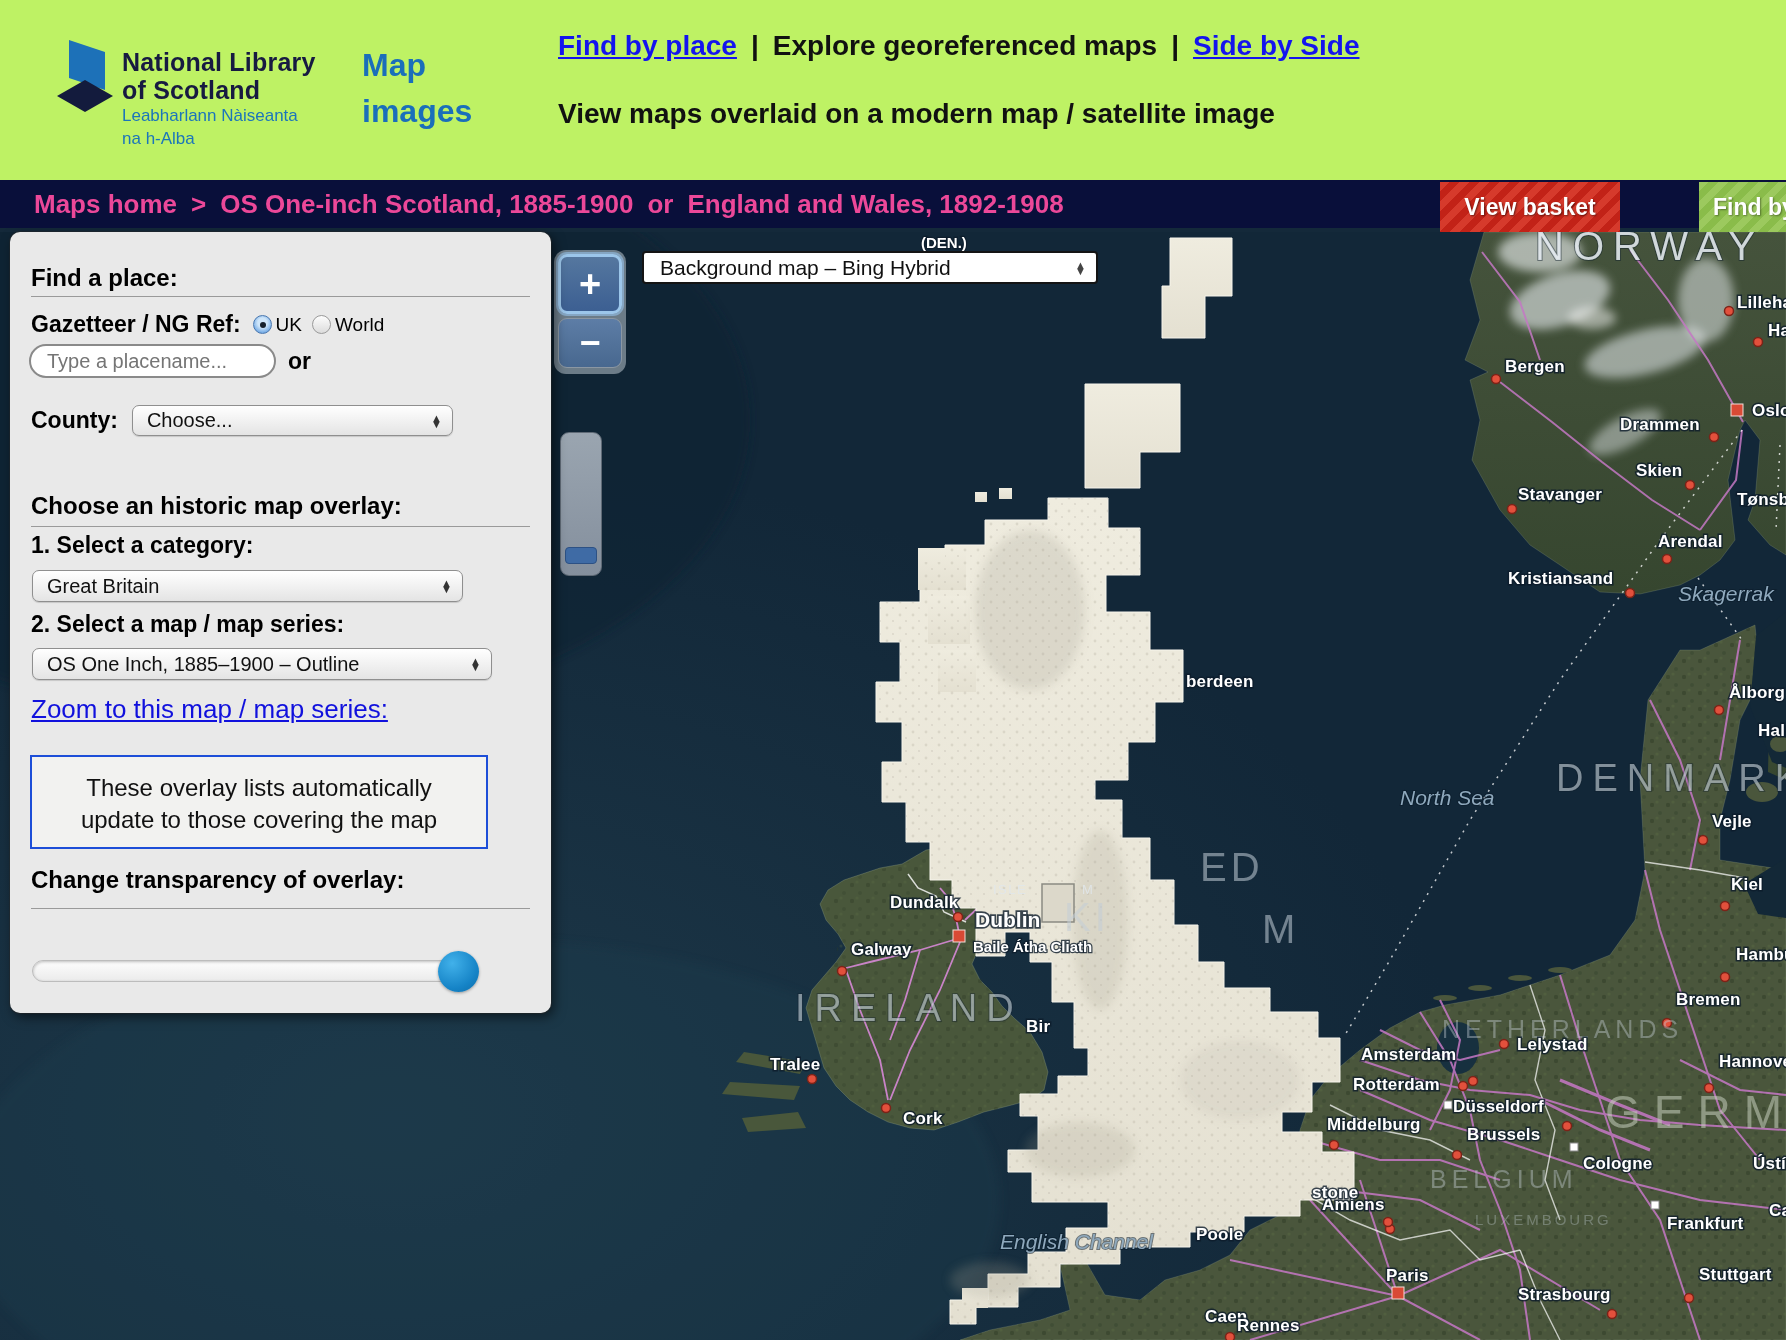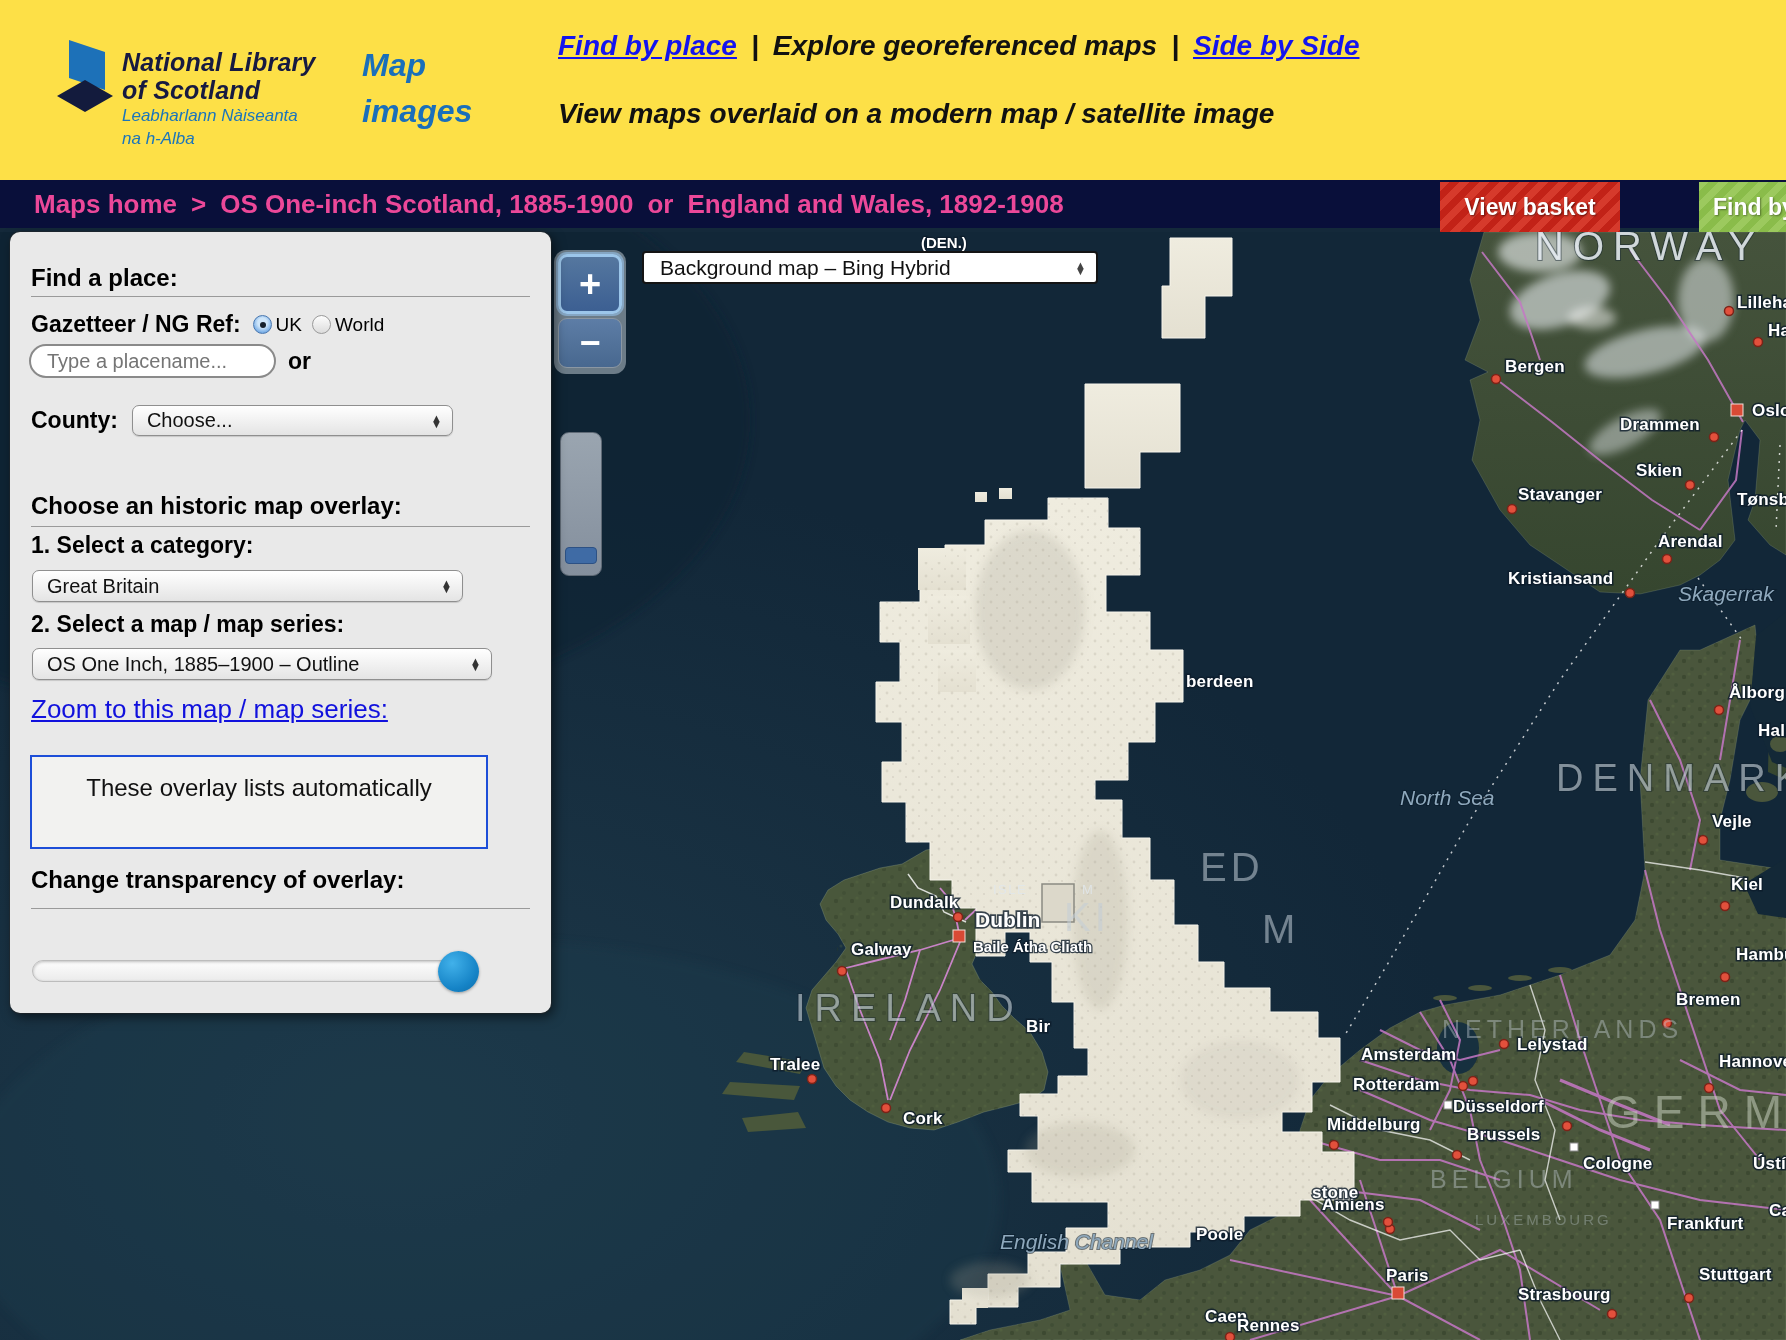--- a/index.html
+++ b/index.html
@@ -1,21 +1,21 @@
 <!DOCTYPE html>
 <html><head>
 <meta charset="utf-8">
 <style>
   * { margin:0; padding:0; box-sizing:border-box; }
   html,body { width:1786px; height:1340px; overflow:hidden; background:#fff;
               font-family:"Liberation Sans", sans-serif; }
   .abs { position:absolute; }
 
   
-  #header { position:absolute; left:0; top:0; width:1786px; height:180px; background:#fde047; z-index:30;font-style:italic; }
+  #header { position:absolute; left:0; top:0; width:1786px; height:180px; background:#bef264; z-index:30; }
   #logo-mark { position:absolute; left:55px; top:38px; }
   #logo-text { position:absolute; left:122px; top:48px; }
   .logo-line { font-weight:bold; font-size:25px; color:#171a41; line-height:28px; letter-spacing:.2px; }
   .logo-gaelic { font-size:17px; color:#1b75bb; line-height:23px; }
   .logo-gaelic:first-of-type { margin-top:6px; }
   #site-title { position:absolute; left:362px; top:42px; font-weight:bold; font-size:32px; color:#1a6fba; line-height:46px; }
   #top-nav { position:absolute; left:558px; top:30px; font-size:28px; font-weight:bold; color:#111; white-space:nowrap; }
   #top-nav a { text-decoration:underline; color:#1414ee; cursor:pointer; }
   .nav-sep { margin:0 14px; font-weight:bold; color:#111; }
   #subtitle { position:absolute; left:558px; top:98px; font-size:28px; font-weight:bold; color:#111; }
@@ -448,20 +448,21 @@
     <div class="p-label abs" style="left:21px; top:379px">2. Select a map / map series:</div>
     <div id="sel-series" class="mselect">
       <span>OS One Inch, 1885–1900 – Outline</span>
       <span class="sel-arrows">▲<br>▼</span>
     </div>
 
     <a id="zoom-link">Zoom to this map / map series:</a>
 
     <div id="note-box">
       <div>These overlay lists automatically</div>
+      <div>update to those covering the map</div>
     </div>
 
     <div class="p-head" style="top:634px">Change transparency of overlay:</div>
     <div class="p-hr" style="top:676px"></div>
 
     <div id="tslider">
       <div id="tslider-thumb"></div>
     </div>
   </div>
 </div>

